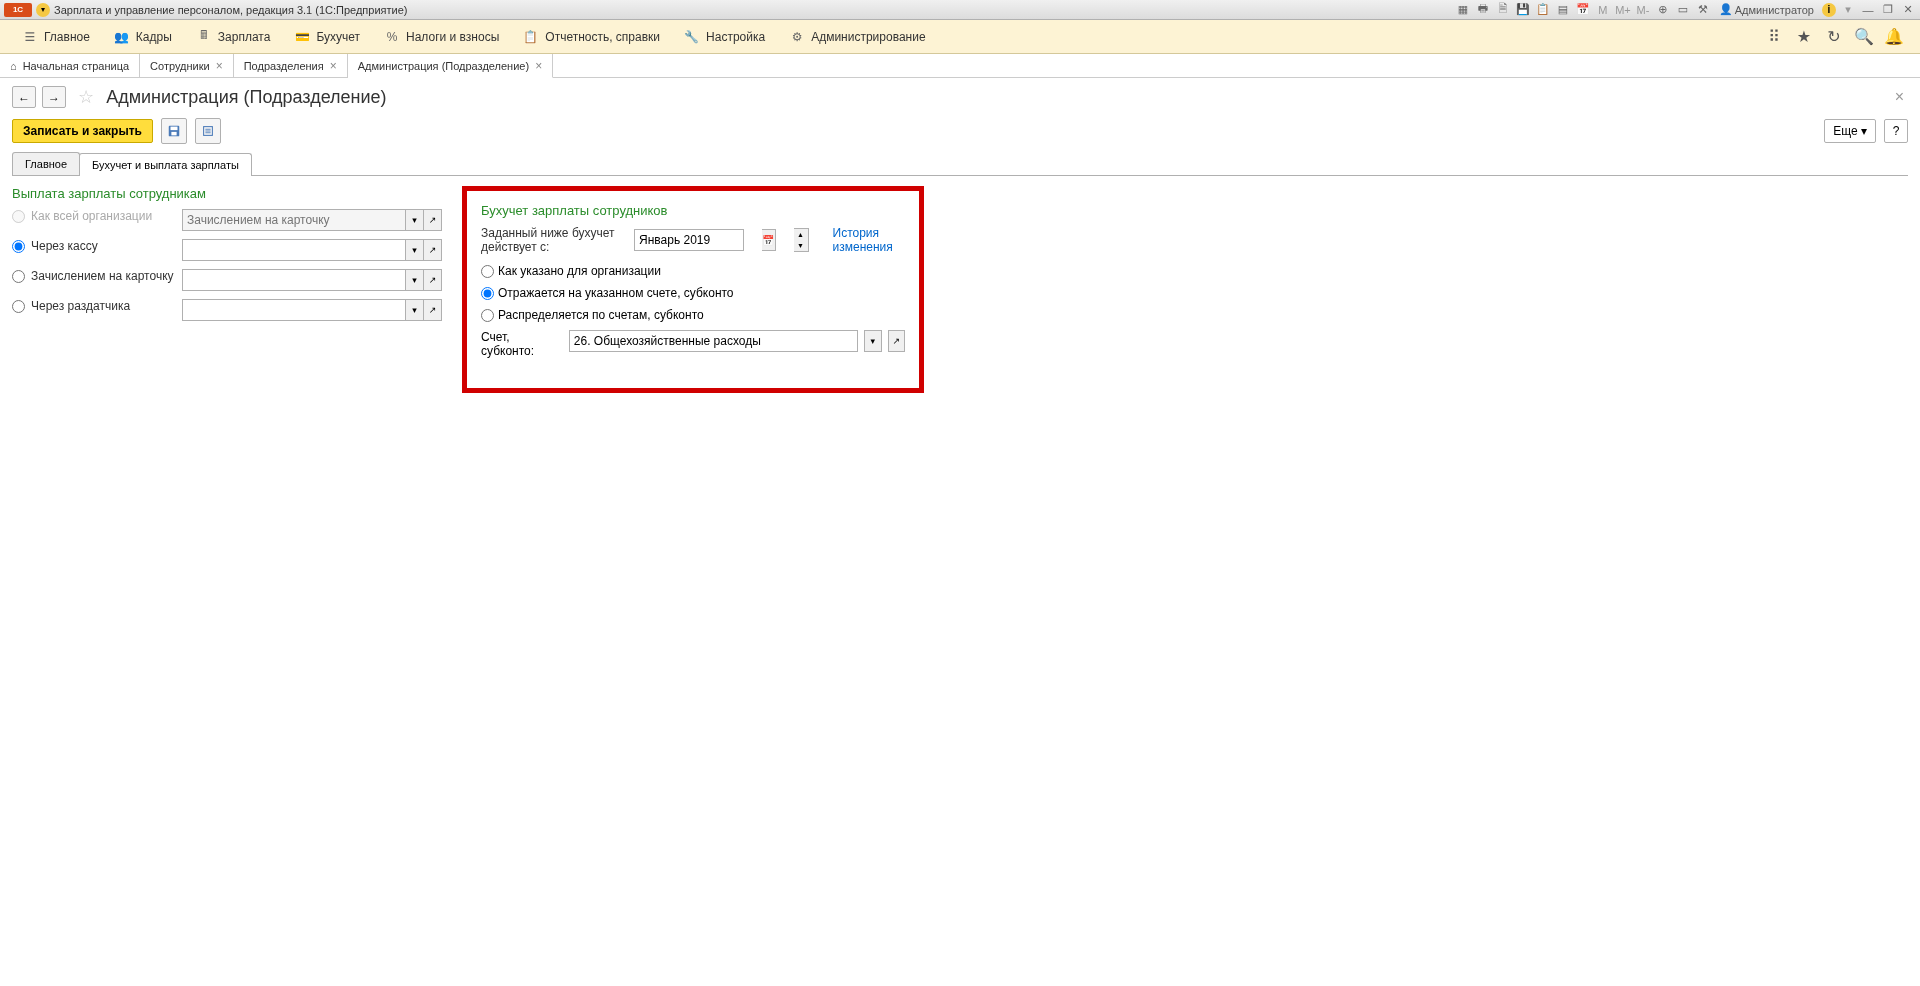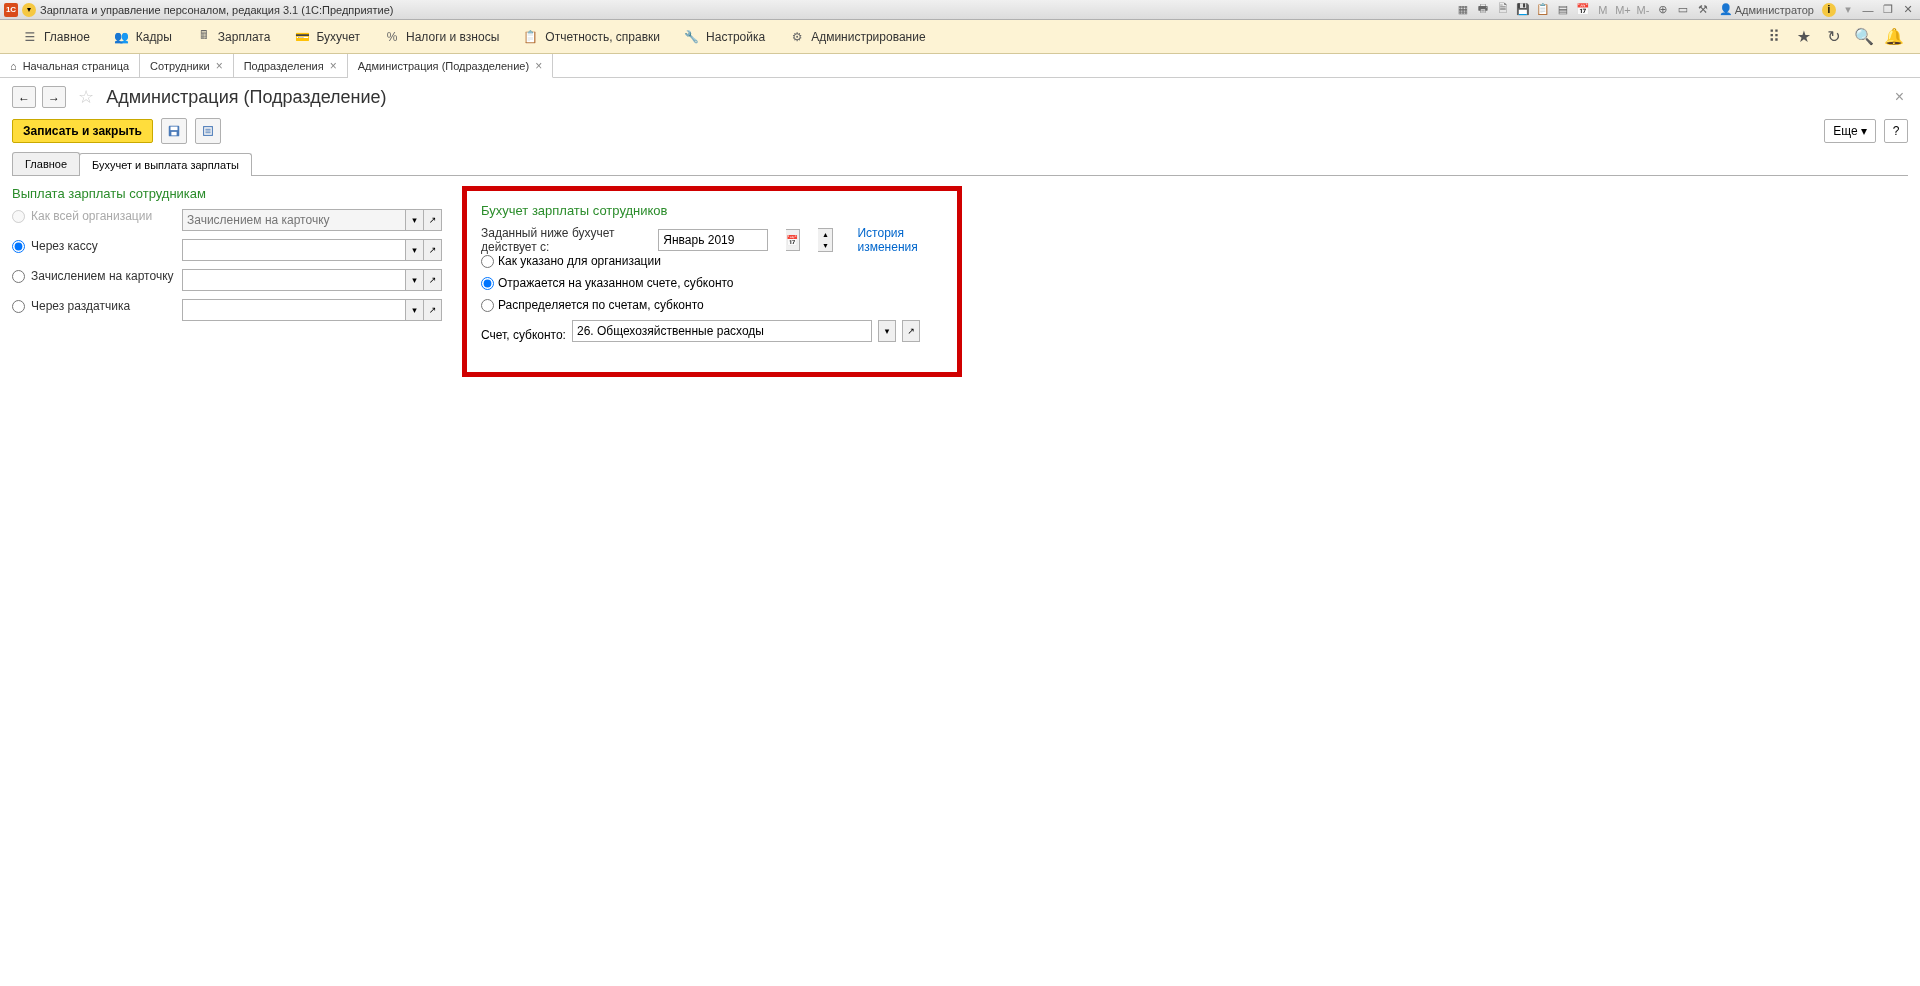--- a/index.html
+++ b/index.html
@@ -1,20 +1,20 @@
 <!DOCTYPE html>
 <html><head>
 <meta charset="utf-8">
 <style>
 * { box-sizing: border-box; margin: 0; padding: 0; }
 body { font-family: Arial, sans-serif; font-size: 12px; background: #fff; overflow: hidden; }
 
 
 .titlebar { height: 20px; background: linear-gradient(#f0f0f0, #dcdcdc); border-bottom: 1px solid #b0b0b0; display: flex; align-items: center; padding: 0 4px; gap: 4px; }
-.titlebar .logo { width: 14px; height: 14px; background: #d94c1a; border-radius: 2px; font-size: 8px; color: #fff; display: flex; align-items: center; justify-content: center; font-weight: bold; }
+.titlebar .logo { width: 28px; height: 14px; background: #d94c1a; border-radius: 2px; font-size: 8px; color: #fff; display: flex; align-items: center; justify-content: center; font-weight: bold; }
 .titlebar .dropdown-btn { width: 14px; height: 14px; background: #f5c842; border-radius: 50%; display: flex; align-items: center; justify-content: center; font-size: 8px; }
 .titlebar .title { font-size: 11px; color: #333; }
 .titlebar .spacer { flex: 1; }
 .titlebar .tb-icons { display: flex; align-items: center; gap: 4px; }
 .titlebar .tb-icon { width: 16px; height: 16px; display: flex; align-items: center; justify-content: center; color: #666; font-size: 11px; cursor: pointer; }
 .titlebar .tb-icon.gray { color: #999; }
 .titlebar .user { display: flex; align-items: center; gap: 2px; font-size: 11px; color: #555; padding: 0 4px; }
 .titlebar .info-icon { width: 14px; height: 14px; background: #f5c842; border-radius: 50%; display: flex; align-items: center; justify-content: center; font-weight: bold; font-size: 10px; }
 
 
@@ -64,31 +64,31 @@
 .form-row .radio-wrap { display: flex; align-items: center; gap: 6px; width: 170px; }
 .form-row .radio-wrap input[type=radio] { margin: 0; }
 .form-row .radio-label { font-size: 12px; color: #333; }
 .form-row .radio-label.disabled { color: #aaa; }
 .form-row .input-combo { flex: 1; display: flex; }
 .form-row .input-combo input { flex: 1; height: 22px; border: 1px solid #b0b0b0; padding: 0 4px; font-size: 12px; }
 .form-row .input-combo input:disabled { background: #f5f5f5; color: #aaa; }
 .form-row .input-combo .combo-btn { width: 18px; height: 22px; border: 1px solid #b0b0b0; border-left: none; background: #f0f0f0; display: flex; align-items: center; justify-content: center; cursor: pointer; font-size: 9px; }
 
 
-.section-right { border: 5px solid #d00000; padding: 12px 14px 30px 14px; width: 500px; }
-.right-row { display: flex; align-items: center; gap: 18px; }
+.section-right { border: 5px solid #d00000; padding: 12px 14px 30px 14px; width: 462px; }
+.right-row { display: flex; align-items: center; margin-bottom: 10px; gap: 18px; }
 .right-row .label { font-size: 12px; color: #333; }
 .right-row .date-input { width: 110px; height: 22px; border: 1px solid #b0b0b0; padding: 0 4px; font-size: 12px; }
 .right-row .date-btn { width: 18px; height: 22px; border: 1px solid #b0b0b0; border-left: none; background: #f0f0f0; display: flex; align-items: center; justify-content: center; cursor: pointer; font-size: 10px; }
 .right-row .spin { display: flex; flex-direction: column; border: 1px solid #b0b0b0; border-left: none; }
 .right-row .spin .sp { width: 14px; height: 11px; background: #f0f0f0; display: flex; align-items: center; justify-content: center; font-size: 7px; cursor: pointer; }
 .right-row .link { color: #0066cc; cursor: pointer; margin-left: 6px; }
 .right-radio { display: flex; align-items: center; gap: 4px; margin-bottom: 8px; }
 .right-radio input { margin: 0; }
-.account-row { display: flex; align-items: flex-end; gap: 6px; margin-top: 6px; }
+.account-row { display: flex; align-items: flex-start; gap: 6px; margin-top: 6px; }
 .account-row .acct-input { width: 300px; height: 22px; border: 1px solid #b0b0b0; padding: 0 4px; font-size: 12px; }
 .account-row .acct-btn { width: 18px; height: 22px; border: 1px solid #b0b0b0; background: #f0f0f0; display: flex; align-items: center; justify-content: center; cursor: pointer; font-size: 9px; }
 </style>
 </head>
 <body>
 
 <div class="titlebar">
   <div class="logo">1C</div>
   <div class="dropdown-btn">▾</div>
   <div class="title">Зарплата и управление персоналом, редакция 3.1  (1С:Предприятие)</div>

